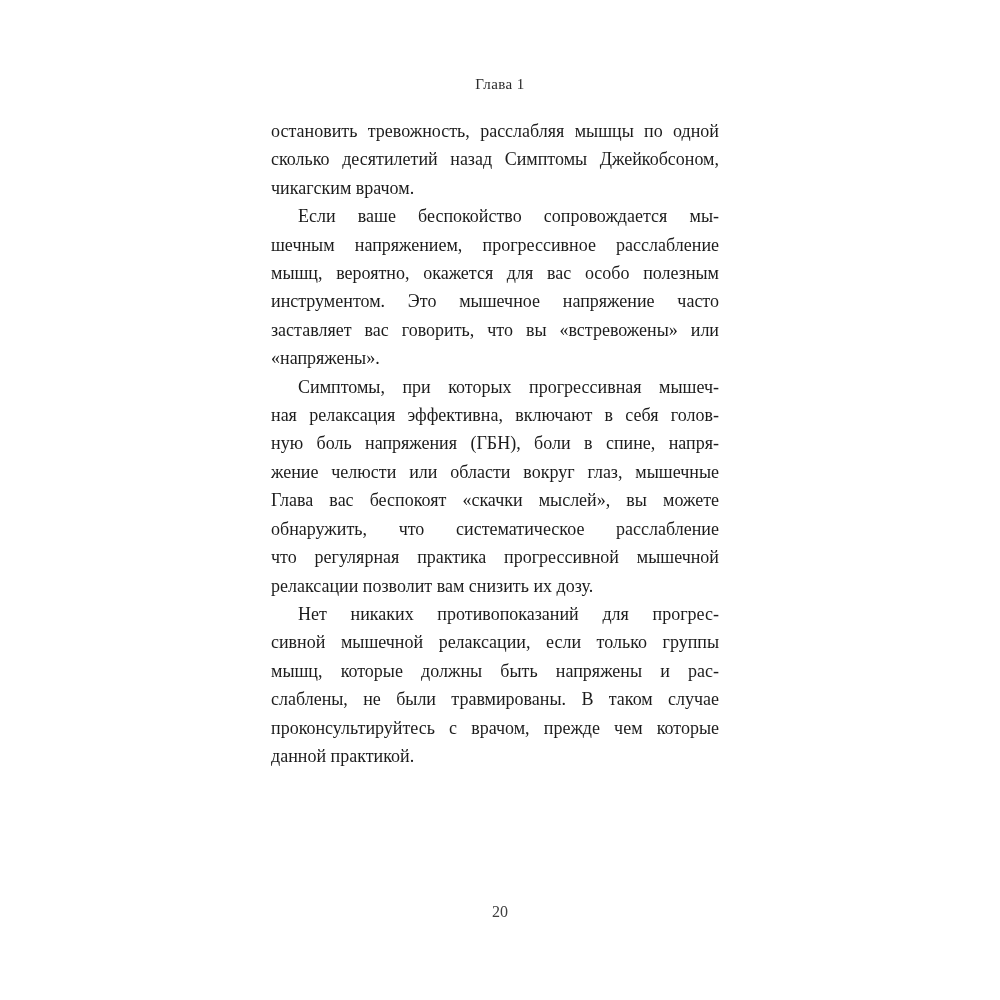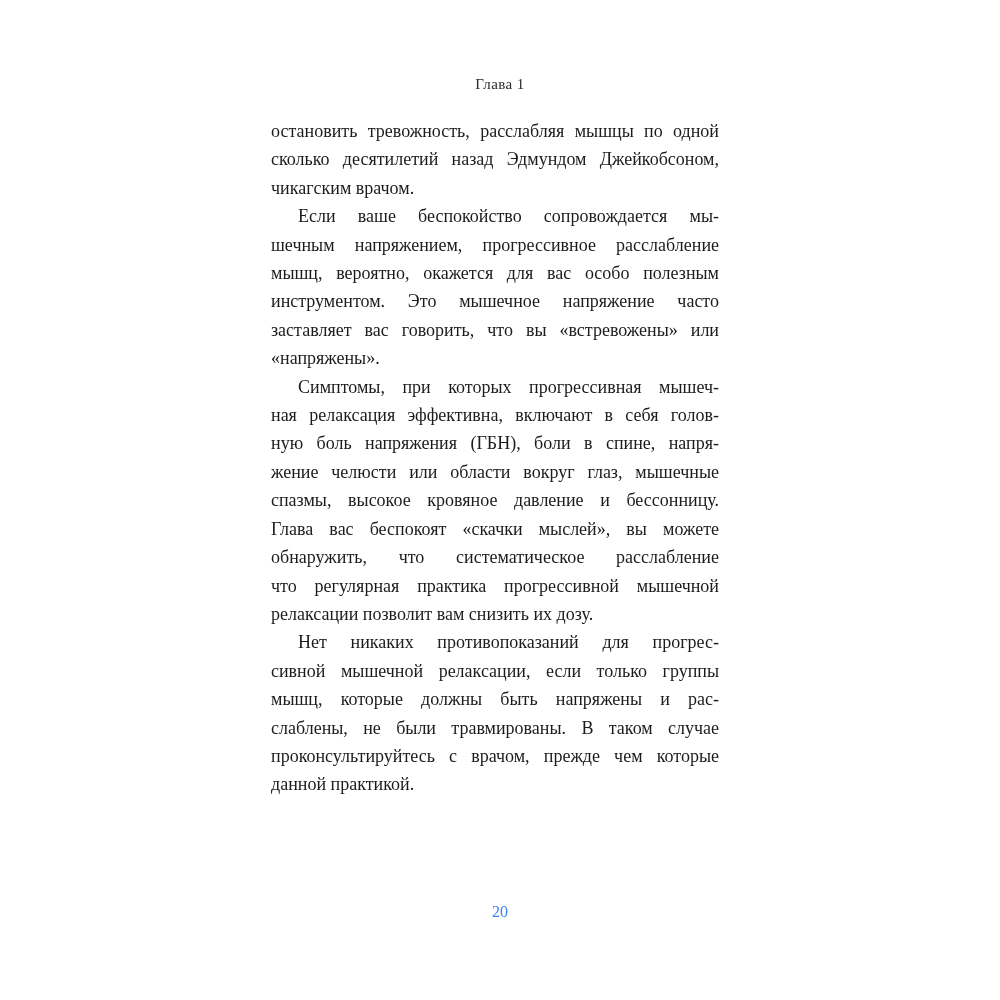--- a/index.html
+++ b/index.html
@@ -46,49 +46,48 @@
   .para .line.first-indent {
     text-indent: 27px;
   }
   .page-number {
     position: absolute;
     top: 903px;
     left: 0;
     width: 100%;
     text-align: center;
     font-size: 16px;
-    color: #3b82f6;
+    color: #404040;
   }
 </style>
 </head>
 <body>
 
 <div class="page">
   <div class="running-header">Глава 1</div>
 
   <div class="text-block">
       <div class="para">
         <div class="line">остановить тревожность, расслабляя мышцы по одной</div>
-        <div class="line">сколько десятилетий назад Эдмундом Джейкобсоном,</div>
+        <div class="line">сколько десятилетий назад Симптомы Джейкобсоном,</div>
         <div class="line last">чикагским врачом.</div>
       </div>
       <div class="para">
         <div class="line first-indent">Если ваше беспокойство сопровождается мы-</div>
         <div class="line">шечным напряжением, прогрессивное расслабление</div>
         <div class="line">мышц, вероятно, окажется для вас особо полезным</div>
         <div class="line">инструментом. Это мышечное напряжение часто</div>
         <div class="line">заставляет вас говорить, что вы «встревожены» или</div>
         <div class="line last">«напряжены».</div>
       </div>
       <div class="para">
         <div class="line first-indent">Симптомы, при которых прогрессивная мышеч-</div>
         <div class="line">ная релаксация эффективна, включают в себя голов-</div>
         <div class="line">ную боль напряжения (ГБН), боли в спине, напря-</div>
         <div class="line">жение челюсти или области вокруг глаз, мышечные</div>
-        <div class="line">спазмы, высокое кровяное давление и бессонницу.</div>
         <div class="line">Глава вас беспокоят «скачки мыслей», вы можете</div>
         <div class="line">обнаружить, что систематическое расслабление</div>
         <div class="line">что регулярная практика прогрессивной мышечной</div>
         <div class="line last">релаксации позволит вам снизить их дозу.</div>
       </div>
       <div class="para">
         <div class="line first-indent">Нет никаких противопоказаний для прогрес-</div>
         <div class="line">сивной мышечной релаксации, если только группы</div>
         <div class="line">мышц, которые должны быть напряжены и рас-</div>
         <div class="line">слаблены, не были травмированы. В таком случае</div>

